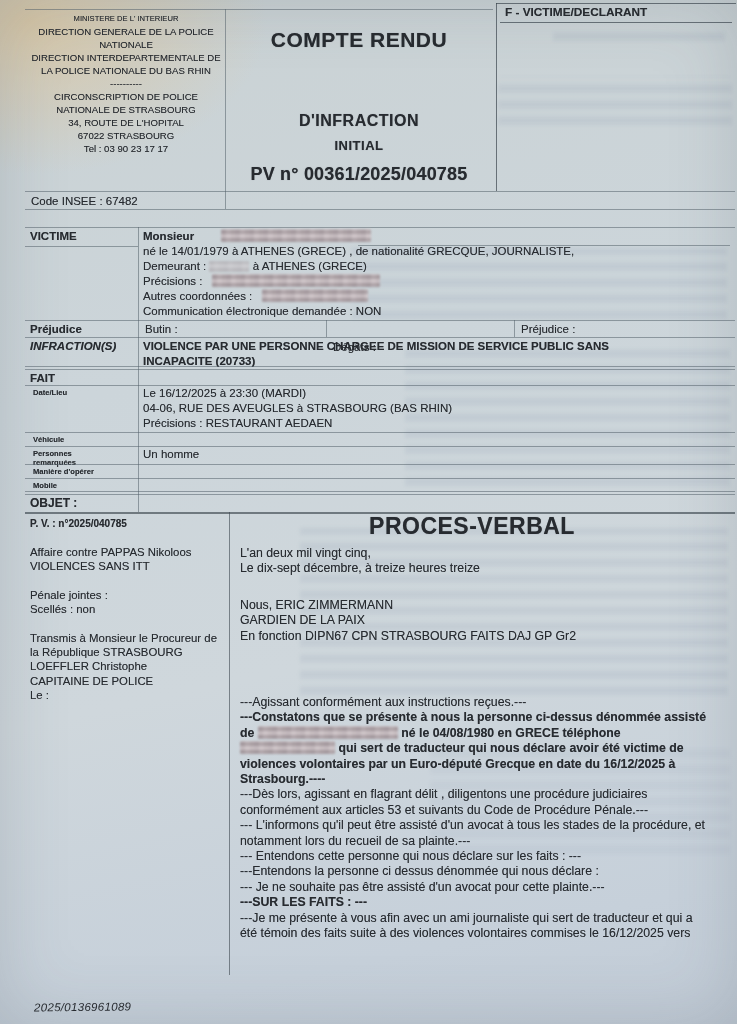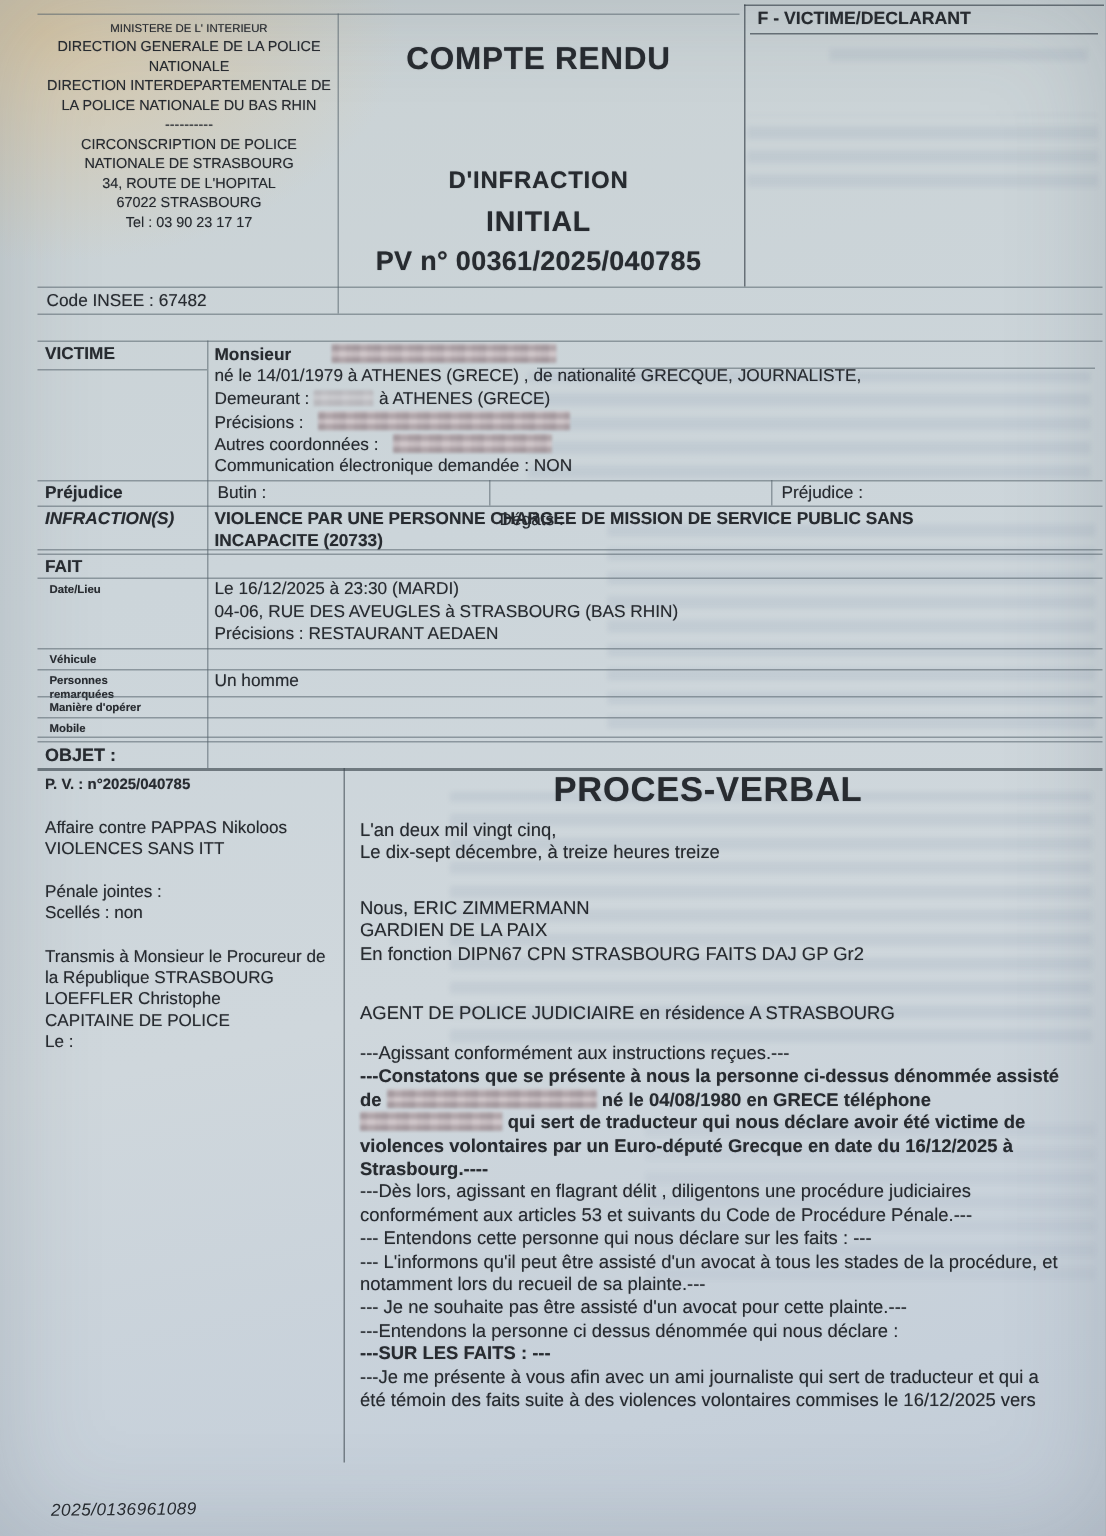--- a/index.html
+++ b/index.html
@@ -58,21 +58,21 @@
     <div>DIRECTION INTERDEPARTEMENTALE DE LA POLICE NATIONALE DU BAS RHIN</div>
     <div>----------</div>
     <div>CIRCONSCRIPTION DE POLICE NATIONALE DE STRASBOURG</div>
     <div>34, ROUTE DE L'HOPITAL</div>
     <div>67022 STRASBOURG</div>
     <div>Tel : 03 90 23 17 17</div>
   </div>
 
   <div class="abs bigtitle" style="left:228px;top:28px;width:262px;font-size:21px;">COMPTE RENDU</div>
   <div class="abs bigtitle" style="left:228px;top:112px;width:262px;font-size:16px;">D'INFRACTION</div>
-  <div class="abs bigtitle" style="left:228px;top:138px;width:262px;font-size:19px;">INITIAL</div>
+  <div class="abs bigtitle" style="left:228px;top:138px;width:262px;font-size:13px;">INITIAL</div>
   <div class="abs bigtitle" style="left:222px;top:164px;width:274px;font-size:18px;letter-spacing:.2px;">PV n° 00361/2025/040785</div>
 
   <div class="abs t" style="left:31px;top:194px;">Code INSEE : 67482</div>
 
   <div class="hline" style="left:496px;top:3px;width:240px;background:rgba(60,70,78,.7);"></div>
   <div class="vline" style="left:496px;top:3px;height:188px;background:rgba(60,70,78,.7);"></div>
   <div class="abs t b" style="left:505px;top:5px;font-size:11.8px;">F - VICTIME/DECLARANT</div>
   <div class="hline" style="left:500px;top:22px;width:232px;background:rgba(60,70,78,.7);"></div>
 
   <div class="hline" style="left:25px;top:227px;width:710px;"></div>
@@ -171,29 +171,28 @@
   </div>
 
   <div class="abs bigtitle" style="left:238px;top:513px;width:468px;font-size:23px;">PROCES-VERBAL</div>
 
   <div class="abs body-col" style="left:240px;top:598px;">
     <div>Nous, ERIC ZIMMERMANN</div>
     <div>GARDIEN DE LA PAIX</div>
     <div>En fonction DIPN67 CPN STRASBOURG FAITS DAJ GP Gr2</div>
   </div>
 
-  <div class="abs body-col" style="left:240px;top:668px;">AGENT DE POLICE JUDICIAIRE en résidence A STRASBOURG</div>
 
   <div class="abs body-col" style="left:240px;top:695px;">
     <p>---Agissant conformément aux instructions reçues.---</p>
     <p class="b"><span>---Constatons que se présente à nous la personne ci-dessus dénommée assisté de</span> <span class="redact" style="width:140px;"></span> <span>né le 04/08/1980 en GRECE téléphone</span> <span class="redact" style="width:95px;"></span> <span>qui sert de traducteur qui nous déclare avoir été victime de violences volontaires par un Euro-député Grecque en date du 16/12/2025 à Strasbourg.----</span></p>
     <p>---Dès lors, agissant en flagrant délit , diligentons une procédure judiciaires conformément aux articles 53 et suivants du Code de Procédure Pénale.---</p>
+    <p>--- L'informons qu'il peut être assisté d'un avocat à tous les stades de la procédure, et notamment lors du recueil de sa plainte.---</p>
     <p>--- Entendons cette personne qui nous déclare sur les faits : ---</p>
-    <p>--- L'informons qu'il peut être assisté d'un avocat à tous les stades de la procédure, et notamment lors du recueil de sa plainte.---</p>
+    <p>---Entendons la personne ci dessus dénommée qui nous déclare :</p>
     <p>--- Je ne souhaite pas être assisté d'un avocat pour cette plainte.---</p>
-    <p>---Entendons la personne ci dessus dénommée qui nous déclare :</p>
     <p class="b">---SUR LES FAITS : ---</p>
     <p>---Je me présente à vous afin avec un ami journaliste qui sert de traducteur et qui a été témoin des faits suite à des violences volontaires commises le 16/12/2025 vers</p>
   </div>
 
   <div class="abs footer-ref" style="left:34px;top:1001px;">2025/0136961089</div>
 
 </div>
 
 </body></html>

